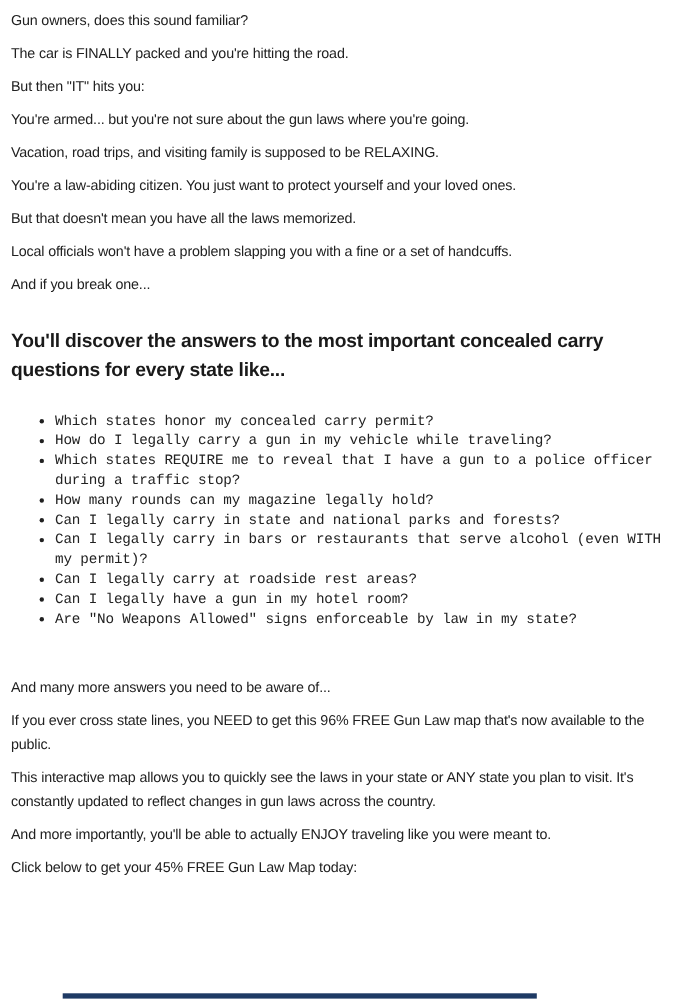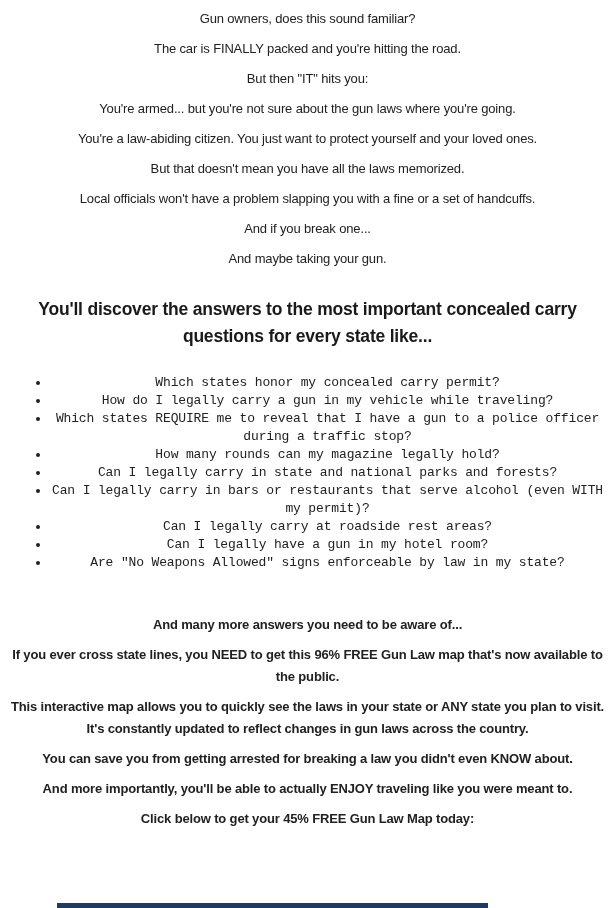--- a/index.html
+++ b/index.html
@@ -12,21 +12,20 @@
     height: 908px;
     position: relative;
     overflow: hidden;
     font-family: "Liberation Sans", sans-serif;
     font-size: 13px;
     color: #212121;
     letter-spacing: -0.15px;
   }
   .content {
     padding: 8px 10px 0 10px;
-    text-align: center;
   }
   p.body-line {
     margin: 0 0 8px 0;
     line-height: 22px;
   }
   h2.section-heading {
     font-size: 17.5px;
     line-height: 27px;
     margin: 26px 0 12px 0;
     font-weight: bold;
@@ -38,64 +37,62 @@
     padding: 0 0 0 40px;
     list-style: disc;
     font-family: Liberation Mono, monospace;
   }
   ul.questions li {
     line-height: 18px;
     margin: 0;
   }
   .outro {
     margin-top: 42px;
-    font-weight: bold;
   }
   .bottom-bar {
     position: absolute;
     left: 57px;
     top: 903px;
     width: 431px;
     height: 5px;
     background: #1e3a64;
   }
 </style>
 </head>
 <body>
 
 <div class="content">
 
   <p class="body-line">Gun owners, does this sound familiar?</p>
   <p class="body-line">The car is FINALLY packed and you're hitting the road.</p>
   <p class="body-line">But then "IT" hits you:</p>
   <p class="body-line">You're armed... but you're not sure about the gun laws where you're going.</p>
+  <p class="body-line">Vacation, road trips, and visiting family is supposed to be RELAXING.</p>
   <p class="body-line">You're a law-abiding citizen. You just want to protect yourself and your loved ones.</p>
   <p class="body-line">But that doesn't mean you have all the laws memorized.</p>
   <p class="body-line">Local officials won't have a problem slapping you with a fine or a set of handcuffs.</p>
   <p class="body-line">And if you break one...</p>
-  <p class="body-line">And maybe taking your gun.</p>
 
   <h2 class="section-heading">You'll discover the answers to the most important concealed carry questions for every state like...</h2>
 
   <ul class="questions">
     <li>Which states honor my concealed carry permit?</li>
     <li>How do I legally carry a gun in my vehicle while traveling?</li>
     <li>Which states REQUIRE me to reveal that I have a gun to a police officer during a traffic stop?</li>
     <li>How many rounds can my magazine legally hold?</li>
     <li>Can I legally carry in state and national parks and forests?</li>
     <li>Can I legally carry in bars or restaurants that serve alcohol (even WITH my permit)?</li>
     <li>Can I legally carry at roadside rest areas?</li>
     <li>Can I legally have a gun in my hotel room?</li>
     <li>Are "No Weapons Allowed" signs enforceable by law in my state?</li>
   </ul>
 
   <div class="outro">
     <p class="body-line">And many more answers you need to be aware of...</p>
     <p class="body-line">If you ever cross state lines, you NEED to get this 96% FREE Gun Law map that's now available to the public.</p>
     <p class="body-line">This interactive map allows you to quickly see the laws in your state or ANY state you plan to visit. It's constantly updated to reflect changes in gun laws across the country.</p>
-    <p class="body-line">You can save you from getting arrested for breaking a law you didn't even KNOW about.</p>
     <p class="body-line">And more importantly, you'll be able to actually ENJOY traveling like you were meant to.</p>
     <p class="body-line">Click below to get your 45% FREE Gun Law Map today:</p>
   </div>
 
 </div>
 
 <div class="bottom-bar"></div>
 
 </body></html>

